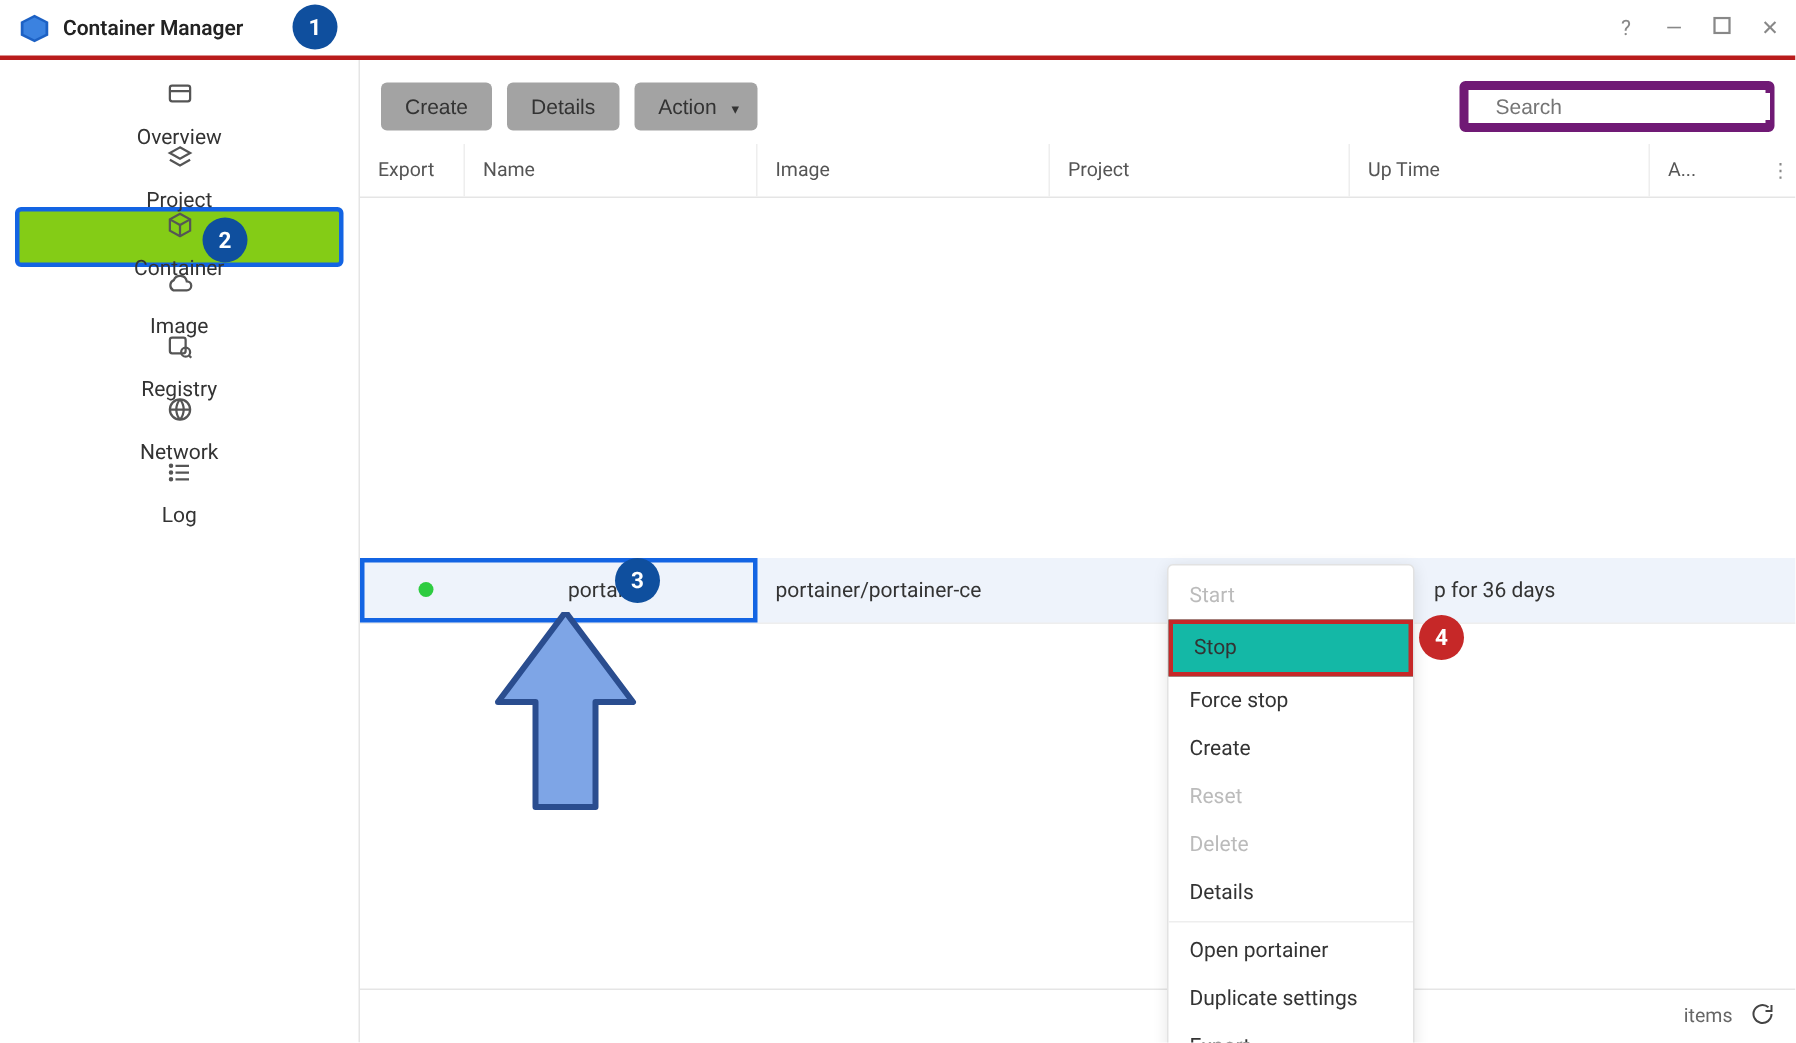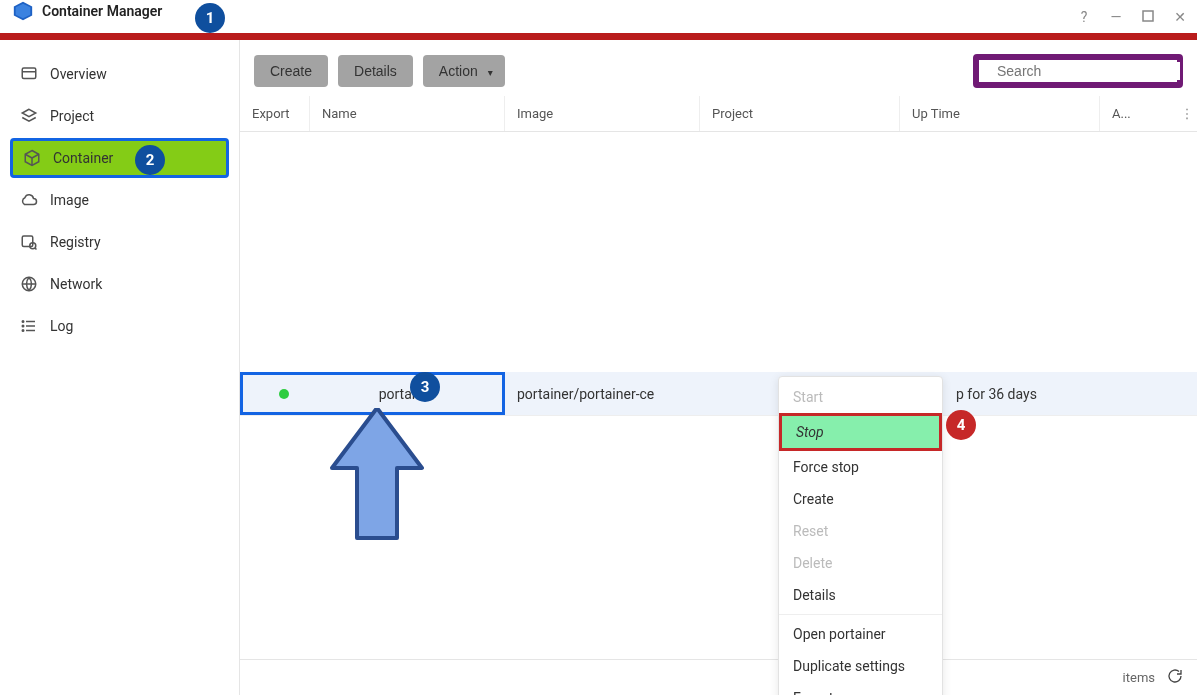--- a/index.html
+++ b/index.html
@@ -13,38 +13,38 @@
     width: 1197px;
     height: 695px;
     overflow: hidden;
     position: relative;
   }
 
   
   .titlebar {
     height: 40px;
     display: flex;
-    align-items: flex-start;
+    align-items: center;
     padding: 0 12px;
-    border-bottom: 7px solid #b91c1c;
+    border-bottom: 3px solid #b91c1c;
     position: relative;
   }
   .titlebar-left { display: flex; align-items: center; gap: 8px; }
   .titlebar-title { font-weight: 600; color: #222; }
   .app-icon { width: 22px; height: 22px; display:flex; align-items:center; justify-content:center; }
   .titlebar-controls { position:absolute; right:8px; top:0; height:100%; display:flex; align-items:center; gap:14px; color:#888; }
   .titlebar-controls span { cursor:pointer; font-size:14px; width:18px; text-align:center; }
 
   
   .app-body { display:flex; height: calc(695px - 40px); }
   .sidebar { width: 240px; border-right:1px solid #e5e5e5; padding: 14px 10px; }
   .sidebar-item {
     display:flex; align-items:center; gap:12px;
     height:40px; padding:0 10px; border-radius:4px;
-    color:#333; cursor:pointer; margin-bottom:2px;
+    color:#333; cursor:pointer; margin-bottom:2px;flex-direction:column;
   }
   .sidebar-item .icon { width:18px; height:18px; display:flex; align-items:center; justify-content:center; color:#555; }
   .sidebar-item span.label { flex:1; }
   .sidebar-item.active {
     background:#84cc16;
   }
   .sidebar-hl {
     border:3px solid #1364e3;
     box-sizing:border-box;
   }
@@ -96,21 +96,21 @@
 
   
   .context-menu {
     position:absolute; left:778px; top:376px;
     width:165px; background:#fff; border:1px solid #e2e2e2;
     border-radius:4px; box-shadow:0 2px 10px rgba(0,0,0,0.1);
     padding:4px 0; z-index:10;
   }
   .cm-item { padding:8px 14px; cursor:pointer; color:#333; font-size:14px; }
   .cm-item.disabled { color:#bbb; cursor:default; }
-  .cm-item.hover { background:#86efac;font-style:italic; }
+  .cm-item.hover { background:#14b8a6; }
   .cm-divider { height:1px; background:#eee; margin:3px 0; }
   .cm-hl { border:3px solid #c62828; box-sizing:border-box; }
 
   
   .statusbar {
     position:absolute; bottom:0; left:240px; right:0;
     height:36px; border-top:1px solid #e5e5e5;
     display:flex; align-items:center; justify-content:flex-end;
     padding:0 14px; color:#666; font-size:13px; gap:12px;
     background:#fff;

